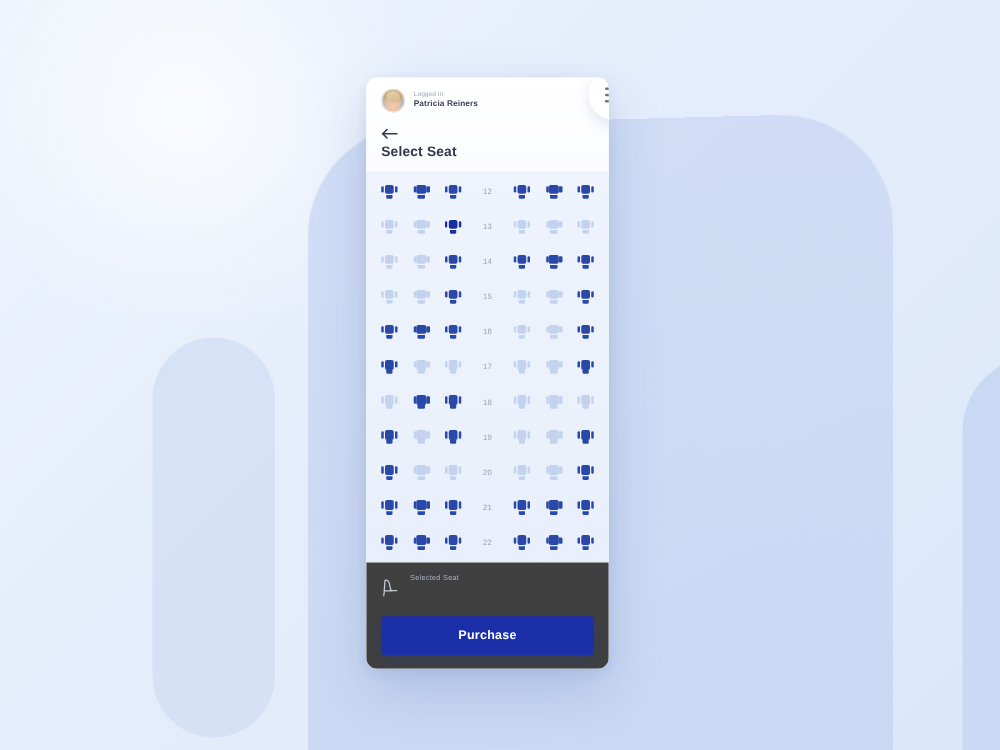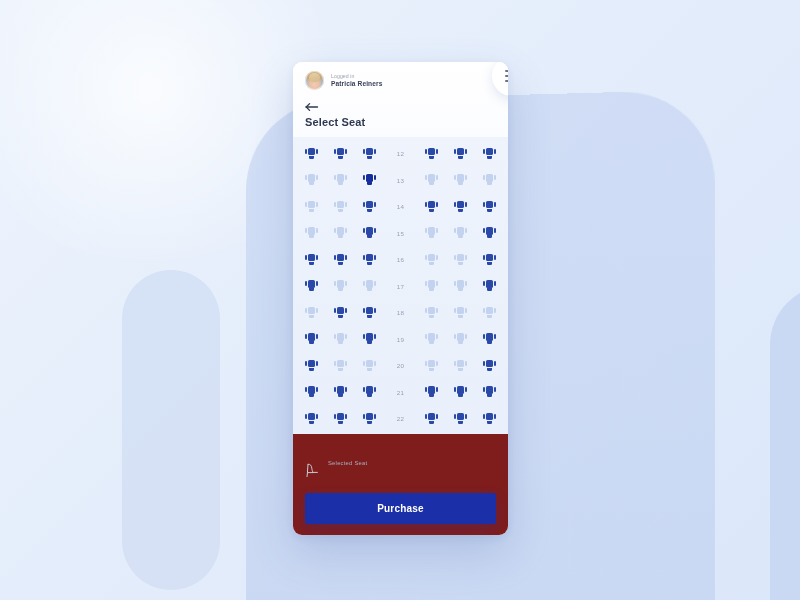--- a/index.html
+++ b/index.html
@@ -61,21 +61,21 @@
     height: 340px;
     border-radius: 50%;
     background: radial-gradient(circle, rgba(255,255,255,.75) 0%, rgba(255,255,255,0) 70%);
   }
 
   
   #phone-card {
     position: absolute;
     left: 293px;
     top: 62px;
-    width: 215px;
+    width: 194px;
     height: 473px;
     background: #ffffff;
     border-radius: 9px;
     box-shadow: 0 18px 44px rgba(60, 90, 160, .20), 0 3px 10px rgba(60,90,160,.10);
     overflow: hidden;
     display: flex;
     flex-direction: column;
   }
 
   
@@ -230,22 +230,22 @@
     text-align: center;
     font-size: 6.2px;
     color: #98a1b6;
     flex: 0 0 auto;
     letter-spacing: .2px;
   }
 
   
   #bottom-panel {
     flex: 0 0 auto;
-    background: #7f1d1d;
-    padding: 25px 12px 11px 12px;
+    background: #404040;
+    padding: 9px 12px 11px 12px;
   }
   #legend {
     display: flex;
     align-items: flex-start;
     gap: 9px;
     height: 34px;
   }
   #legend-seat-icon {
     width: 14px;
     height: 16px;

